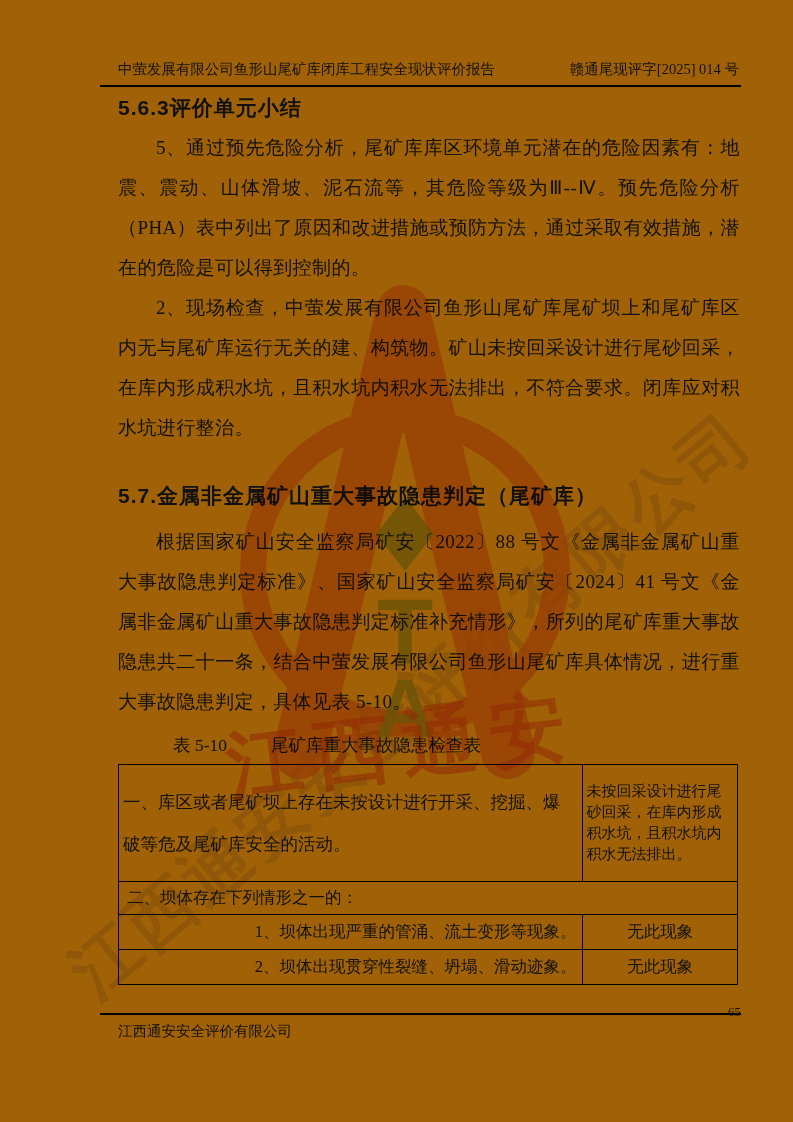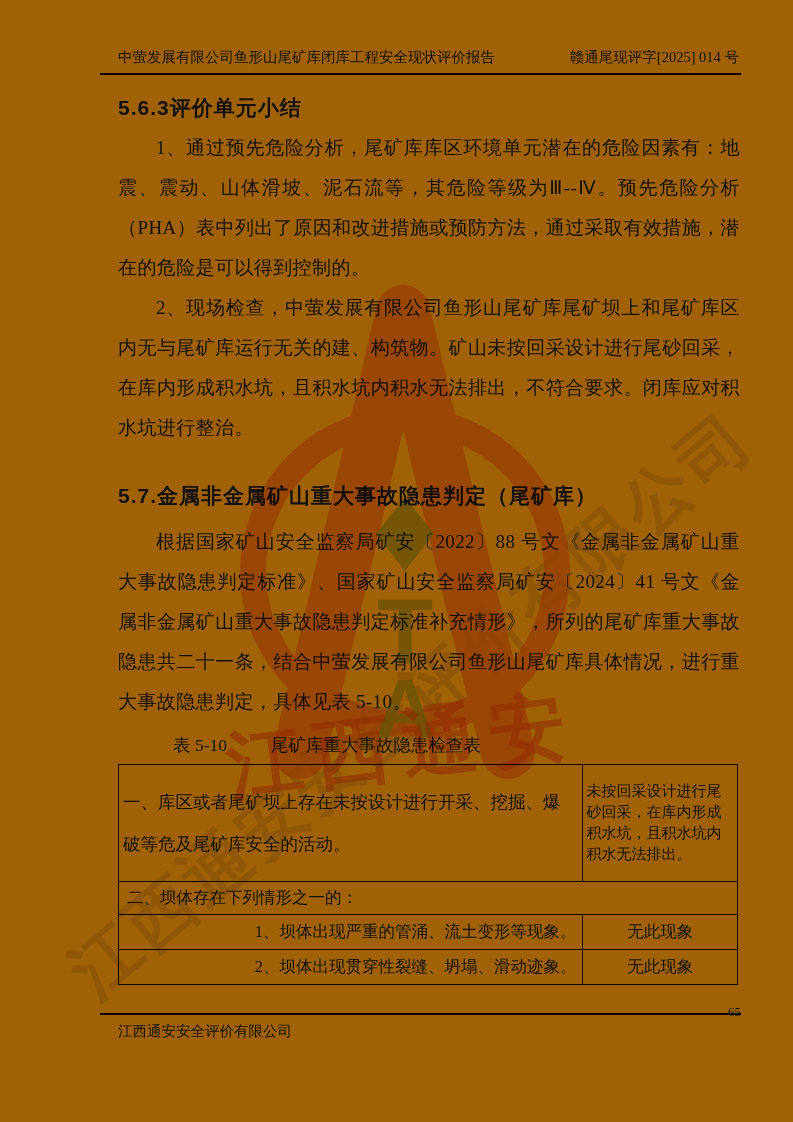--- a/index.html
+++ b/index.html
@@ -14,21 +14,21 @@
   }
   
   .hdr{
     position:absolute; left:100px; top:48px; width:641px;
     border-bottom:2px solid #000;
     padding-bottom:6px;
     display:flex; justify-content:space-between; align-items:flex-end;
     font-size:14.5px;
   }
   .hdr .hl{padding-left:18px;}
-  .hdr .hr{padding-right:2px;}
+  .hdr .hr{padding-right:2px;margin-top:12px;}
   
   .body-flow{position:absolute; left:118px; top:84px; width:622px;}
   h1.sec{
     font-family:"Liberation Sans", sans-serif;
     font-size:21px; font-weight:bold; margin:10px 0 6px 0; letter-spacing:1px;
   }
   h1.sec2{margin-top:34px; margin-bottom:12px;}
   p.para{
     margin:0; font-size:19px; line-height:40px;
     text-align:justify; text-indent:2em;
@@ -84,21 +84,21 @@
 
 <div class="page">
 
   <div class="hdr">
     <span class="hl">中萤发展有限公司鱼形山尾矿库闭库工程安全现状评价报告</span>
     <span class="hr">赣通尾现评字[2025] 014 号</span>
   </div>
 
   <div class="body-flow">
     <h1 class="sec">5.6.3评价单元小结</h1>
-    <p class="para">1、通过预先危险分析，尾矿库库区环境单元潜在的危险因素有：地震、震动、山体滑坡、泥石流等，其危险等级为Ⅲ--Ⅳ。预先危险分析（PHA）表中列出了原因和改进措施或预防方法，通过采取有效措施，潜在的危险是可以得到控制的。</p>
+    <p class="para">5、通过预先危险分析，尾矿库库区环境单元潜在的危险因素有：地震、震动、山体滑坡、泥石流等，其危险等级为Ⅲ--Ⅳ。预先危险分析（PHA）表中列出了原因和改进措施或预防方法，通过采取有效措施，潜在的危险是可以得到控制的。</p>
     <p class="para">2、现场检查，中萤发展有限公司鱼形山尾矿库尾矿坝上和尾矿库区内无与尾矿库运行无关的建、构筑物。矿山未按回采设计进行尾砂回采，在库内形成积水坑，且积水坑内积水无法排出，不符合要求。闭库应对积水坑进行整治。</p>
 
     <h1 class="sec sec2">5.7.金属非金属矿山重大事故隐患判定（尾矿库）</h1>
     <p class="para p3">根据国家矿山安全监察局矿安〔2022〕88 号文《金属非金属矿山重大事故隐患判定标准》、国家矿山安全监察局矿安〔2024〕41 号文《金属非金属矿山重大事故隐患判定标准补充情形》，所列的尾矿库重大事故隐患共二十一条，结合中萤发展有限公司鱼形山尾矿库具体情况，进行重大事故隐患判定，具体见表 5-10。</p>
 
     <div class="tcap">
       <span class="cl">表 5-10</span>
       <span class="ct">尾矿库重大事故隐患检查表</span>
     </div>
 

